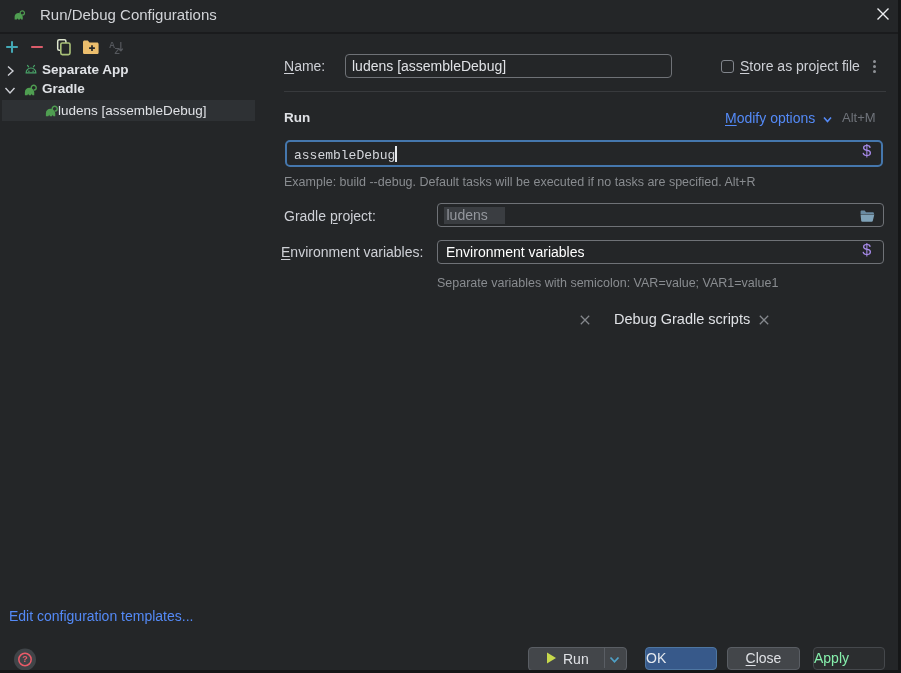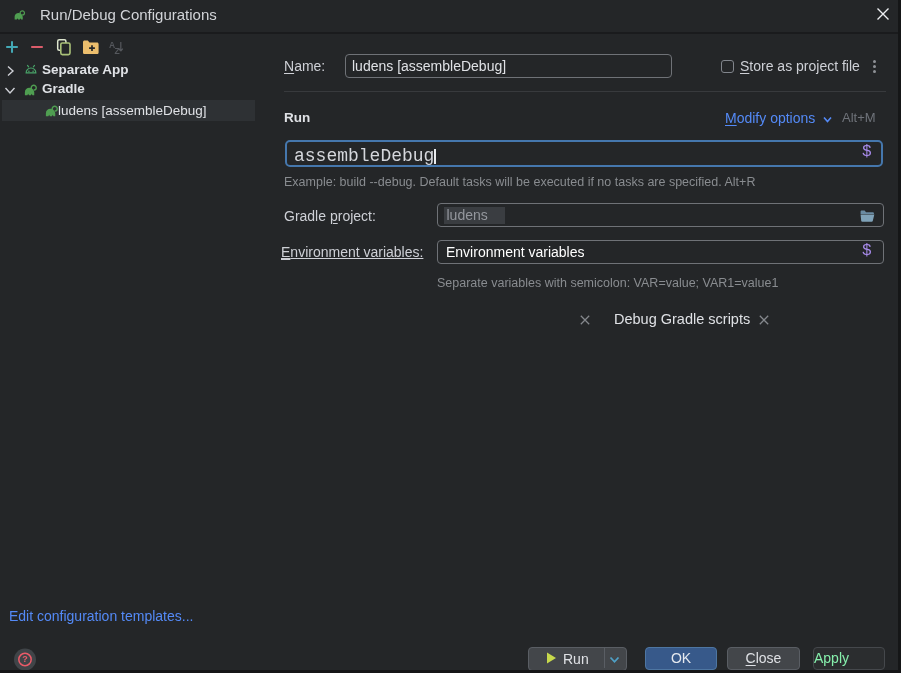--- a/index.html
+++ b/index.html
@@ -90,34 +90,34 @@
   <div class="abs" style="left:284px;top:91px;width:602px;height:1px;background:#383A3D;"></div>
 
   <div class="abs" style="left:284px;top:110px;font-weight:bold;font-size:13.5px;">Run</div>
   <div class="abs link" style="left:725px;top:110px;"><u>M</u>odify options</div>
   <svg class="abs" style="left:822px;top:114px" width="11" height="11" viewBox="0 0 11 11">
     <path d="M2 3.5 L5.5 7.5 L9 3.5" stroke="#548AF7" stroke-width="1.6" fill="none"></path>
   </svg>
   <div class="abs" style="left:842px;top:110px;color:#6F737A;font-size:13px;">Alt+M</div>
 
   <div class="abs" style="left:285px;top:140px;width:594px;height:23px;border:2px solid #4577AD;border-radius:5px;background:#242628;"></div>
-  <div class="abs" style="left:294px;top:146px;font-family:'Liberation Mono',monospace;font-size:18px;color:#D5D7DC;">assembleDebug<span style="display:inline-block;width:2px;height:15.5px;background:#E8EAED;vertical-align:-3px;"></span></div>
+  <div class="abs" style="left:294px;top:146px;font-family:'Liberation Mono',monospace;font-size:13px;color:#D5D7DC;">assembleDebug<span style="display:inline-block;width:2px;height:15.5px;background:#E8EAED;vertical-align:-3px;"></span></div>
   <div class="abs" style="left:862px;top:142.5px;color:#A88BEB;font-family:'Liberation Mono',monospace;font-size:16px;">$</div>
 
   <div class="abs help" style="left:284px;top:174.5px;">Example: build --debug. Default tasks will be executed if no tasks are specified. Alt+R</div>
 
   <div class="abs lbl" style="left:284px;top:208px;">Gradle <u>p</u>roject:</div>
   <div class="inp" style="left:437px;top:203px;width:445px;height:22px;"></div>
   <div class="abs" style="left:443.5px;top:207px;background:#3A3D41;color:#94979D;box-sizing:border-box;width:61px;padding-left:3px;height:17px;line-height:17px;">ludens</div>
   <svg class="abs" style="left:860px;top:209.5px" width="15" height="12" viewBox="0 0 16 13">
     <path d="M.5 2c0-.8.6-1.4 1.4-1.4h3l1.5 1.8h7.2c.8 0 1.4.6 1.4 1.4v.6H.5z" fill="#6A8BA2"></path>
     <path d="M.5 4.8h14.9l-1.7 7c-.1.5-.6.9-1.1.9H2.3c-.5 0-1-.4-1.1-.9z" fill="#7FA2B8"></path>
   </svg>
 
-  <div class="abs lbl" style="left:281px;top:243.5px;text-decoration:underline;"><u>E</u>nvironment variables:</div>
+  <div class="abs lbl" style="left:281px;top:243.5px;"><u>E</u>nvironment variables:</div>
   <div class="inp" style="left:437px;top:239.5px;width:445px;height:22px;"></div>
   <div class="abs" style="left:446px;top:243.5px;color:#ffffff;">Environment variables</div>
   <div class="abs" style="left:862px;top:241.5px;color:#A88BEB;font-family:'Liberation Mono',monospace;font-size:16px;">$</div>
 
   <div class="abs help" style="left:437px;top:276px;">Separate variables with semicolon: VAR=value; VAR1=value1</div>
 
   <svg class="abs" style="left:579px;top:313.5px" width="12" height="12" viewBox="0 0 12 12">
     <path d="M1.8 1.8 L10.2 10.2 M10.2 1.8 L1.8 10.2" stroke="#85888D" stroke-width="1.25"></path>
   </svg>
   <div class="abs" style="left:614px;top:310.5px;color:#DFE1E5;font-size:14.5px;">Debug Gradle scripts</div>
@@ -135,19 +135,19 @@
   <div class="abs" style="left:528px;top:647px;width:97px;height:22px;background:#43464A;border:1px solid #5A5E64;border-radius:4px;"></div>
   <svg class="abs" style="left:544px;top:651px" width="14" height="14" viewBox="0 0 14 14">
     <path d="M3 1.5 L12 7 L3 12.5 Z" fill="#C7D94C"></path>
   </svg>
   <div class="abs" style="left:563px;top:651px;color:#DFE1E5;">Run</div>
   <div class="abs" style="left:604px;top:648px;width:1px;height:20px;background:#5A5E64;"></div>
   <svg class="abs" style="left:608px;top:653px" width="13" height="13" viewBox="0 0 13 13">
     <path d="M2.5 4.5 L6.5 8.8 L10.5 4.5" stroke="#4FA0C6" stroke-width="1.8" fill="none"></path>
   </svg>
 
-  <div class="abs" style="left:645px;top:647px;width:70px;height:21px;background:#37598A;border:1px solid #4E76A2;border-radius:4px;text-align:center;line-height:21px;color:#E4E8EE;">OK</div>
+  <div class="abs" style="left:645px;top:647px;width:70px;height:21px;background:#37598A;border:1px solid #4E76A2;border-radius:4px;text-align:left;line-height:21px;color:#E4E8EE;">OK</div>
   <div class="abs" style="left:727px;top:647px;width:71px;height:21px;background:#43464A;border:1px solid #5A5E64;border-radius:4px;text-align:center;line-height:21px;"><u>C</u>lose</div>
   <div class="abs" style="left:813px;top:647px;width:70px;height:21px;background:#2B2D2F;border:1px solid #45484C;border-radius:4px;line-height:21px;color:#86efac;">Apply</div>
 
   <div class="abs" style="left:897.5px;top:0;width:3.5px;height:673px;background:#151617;"></div>
   <div class="abs" style="left:0;top:669.5px;width:901px;height:3.5px;background:#151617;"></div>
 </div>
 
 </body></html>

